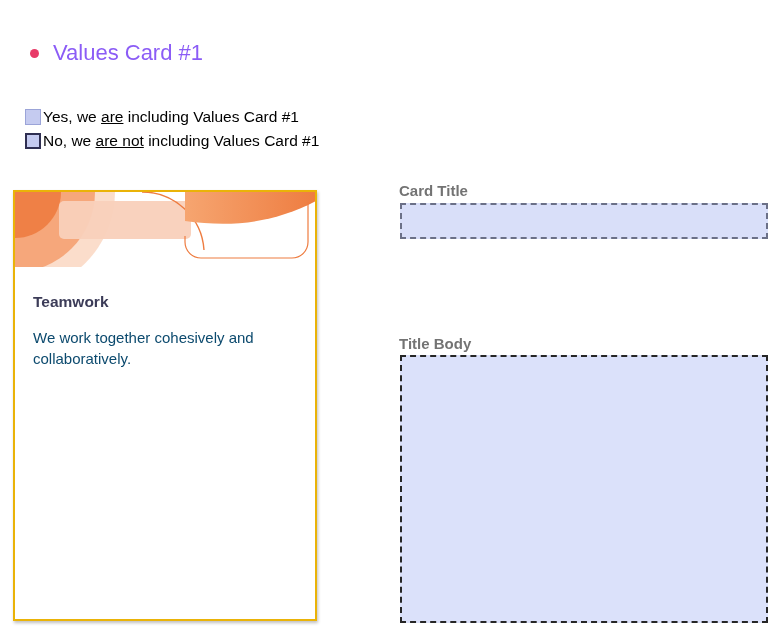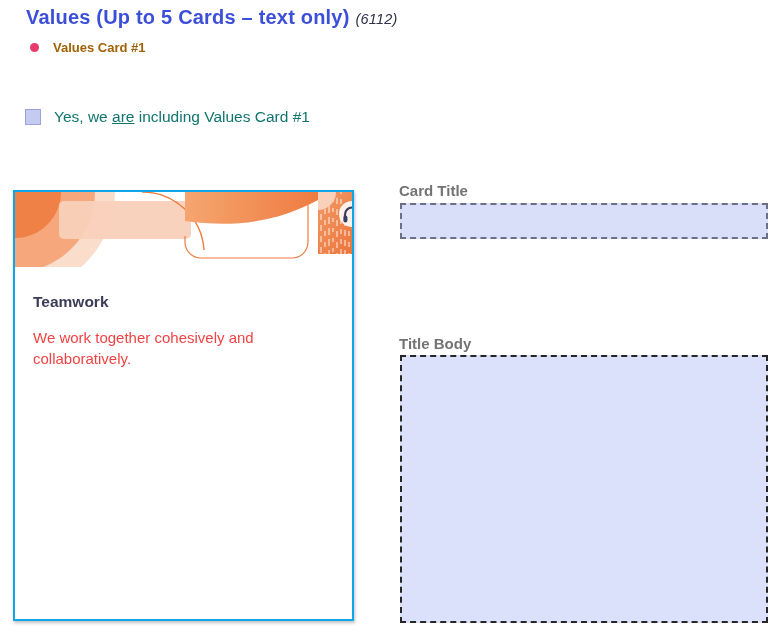--- a/index.html
+++ b/index.html
@@ -27,56 +27,56 @@
   
   .section-heading {
     position: absolute; left: 30px; top: 40px;
     display: flex; align-items: center; gap: 14px;
   }
   .bullet {
     width: 9px; height: 9px; border-radius: 50%;
     background: #e83a68; flex: 0 0 auto;
   }
   .section-heading .txt {
-    font-size: 13px; font-weight: 700; color: #a16207;
+    font-size: 22px; font-weight: 400; color: #8b5cf6;
   }
 
   
   .option-row {
     position: absolute; left: 25px;
-    display: flex; align-items: center; gap: 13px;
-    font-size: 15.5px; color: #0f766e;
+    display: flex; align-items: center; gap: 2px;
+    font-size: 15.5px; color: #000000;
   }
   .option-row.yes { top: 108px; }
   .option-row.no  { top: 132px; }
   .checkbox {
     width: 16px; height: 16px; background: #c5cbf0;
     display: inline-block; flex: 0 0 auto; cursor: pointer;
   }
   .checkbox.light { border: 1px solid #9ba4d8; }
   .checkbox.dark  { border: 2px solid #2f2f52; }
   .u { text-decoration: underline; }
 
   
   .card-preview {
     position: absolute; left: 13px; top: 190px;
-    width: 341px; height: 431px;
+    width: 304px; height: 431px;
     background: #ffffff;
-    border: 2px solid #0ea5e9;
+    border: 2px solid #eab308;
     box-shadow: 1px 2px 3px rgba(0,0,0,0.25);
     overflow: hidden;
   }
   .card-art { display: block; }
   .card-text { padding: 26px 22px 0 18px; }
   .card-text h3 {
     font-size: 15.5px; font-weight: 700; color: #3c3c58;
     margin-bottom: 16px;
   }
   .card-text p {
-    font-size: 15px; line-height: 1.42; color: #ef4444;
+    font-size: 15px; line-height: 1.42; color: #0c4a6e;
     margin-bottom: 14px; max-width: 320px;
   }
 
   
   .field-label {
     position: absolute; left: 399px;
     font-size: 15px; font-weight: 700; color: #737373;
   }
   .label-title { top: 182px; }
   .label-body  { top: 335px; }
@@ -98,34 +98,35 @@
     outline: none; resize: none;
     font-family: "Liberation Sans", sans-serif;
     font-size: 15px; color: #2e2e4a; padding: 6px 8px;
   }
 </style>
 </head>
 <body>
 
 <div class="stage">
 
-  <div class="page-title">
-    <span>Values (Up to 5 Cards – text only)</span><span class="qnum">(6112)</span>
-  </div>
 
   <div class="section-heading">
     <span class="bullet"></span>
     <span class="txt">Values Card #1</span>
   </div>
 
   <div class="option-row yes">
     <span class="checkbox light"></span>
     <span><span>Yes, we </span><span class="u">are</span><span> including Values Card #1</span></span>
   </div>
 
+  <div class="option-row no">
+    <span class="checkbox dark"></span>
+    <span><span>No, we </span><span class="u">are not</span><span> including Values Card #1</span></span>
+  </div>
 
   <div class="card-preview">
     <svg class="card-art" width="352" height="75" viewBox="0 0 352 75" xmlns="http://www.w3.org/2000/svg">
       <defs>
         <linearGradient id="gBand" x1="0" y1="0" x2="1" y2="0">
           <stop offset="0" stop-color="#f6a570"></stop>
           <stop offset="1" stop-color="#ee7c40"></stop>
         </linearGradient>
         <linearGradient id="gStripe" x1="0" y1="0" x2="1" y2="1">
           <stop offset="0" stop-color="#f29a67"></stop>

